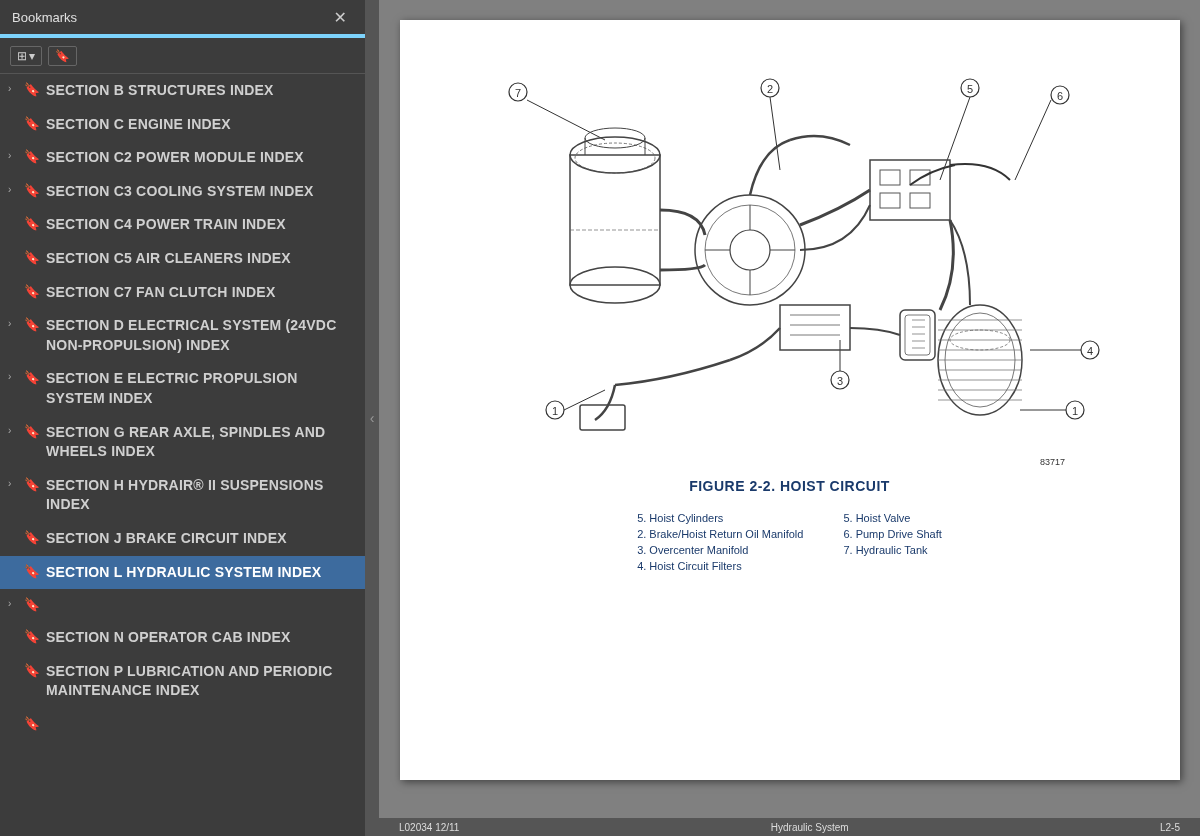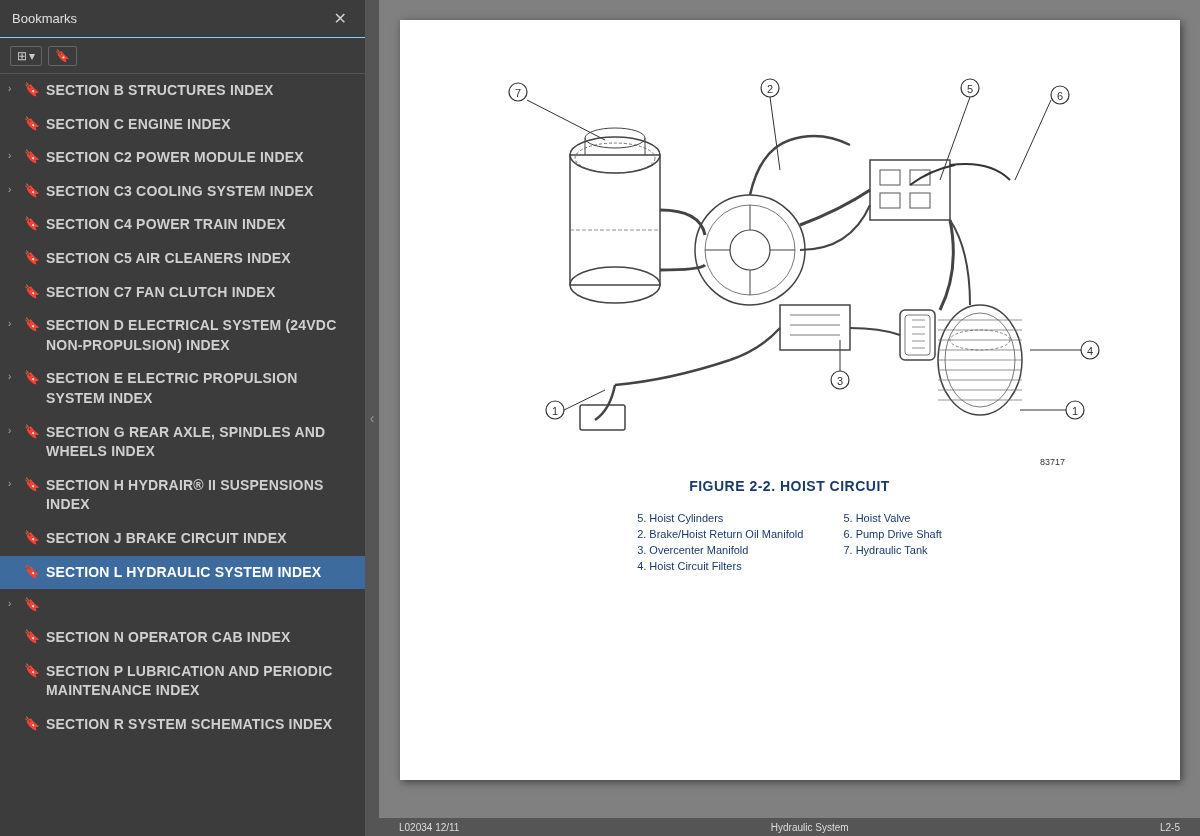--- a/index.html
+++ b/index.html
@@ -16,21 +16,21 @@
       color: #e0e0e0;
       position: relative;
     }
 
     #bookmarks-header {
       display: flex;
       align-items: center;
       justify-content: space-between;
       padding: 8px 12px;
       background: #3c3c3c;
-      border-bottom: 1px solid #7dd3fc;
+      border-bottom: 4px solid #7dd3fc;
       height: 38px;
     }
 
     #bookmarks-title {
       font-size: 13px;
       font-weight: normal;
       color: #e0e0e0;
     }
 
     #close-btn {
@@ -313,21 +313,20 @@
         <span class="bookmark-label">SECTION N OPERATOR CAB INDEX</span>
       </div>
       <div class="bookmark-item">
         <span class="expand-arrow"> </span>
         <span class="bookmark-icon">🔖</span>
         <span class="bookmark-label">SECTION P LUBRICATION AND PERIODIC MAINTENANCE INDEX</span>
       </div>
       <div class="bookmark-item">
         <span class="expand-arrow"> </span>
         <span class="bookmark-icon">🔖</span>
-        <span class="bookmark-label">SECTION R SYSTEM SCHEMATICS INDEX</span>
       </div>
     </div>
 </div>
 
 <div id="pdf-splitter">
   <span>‹</span>
 </div>
 
 <div id="pdf-panel">
   <div id="pdf-content">

